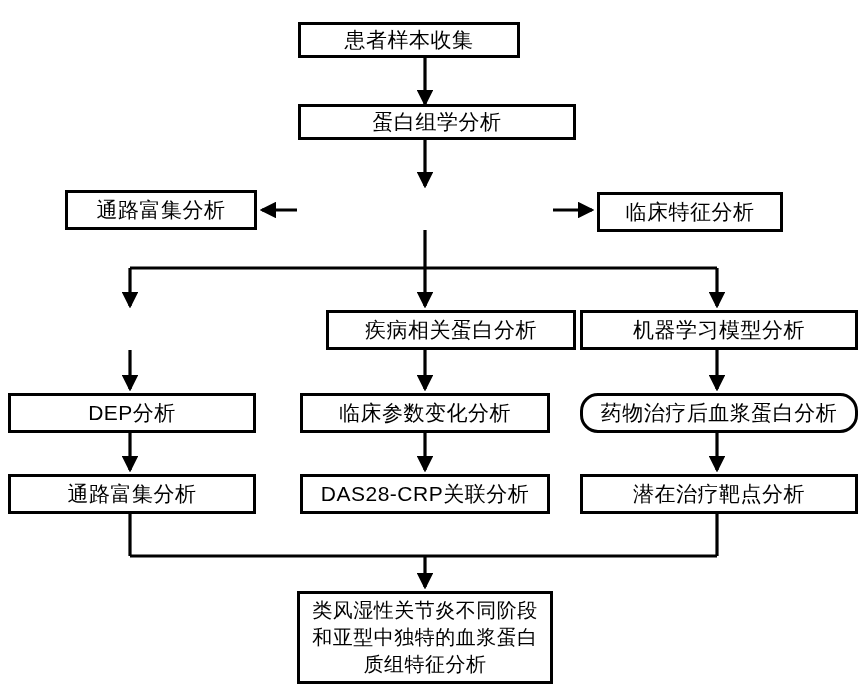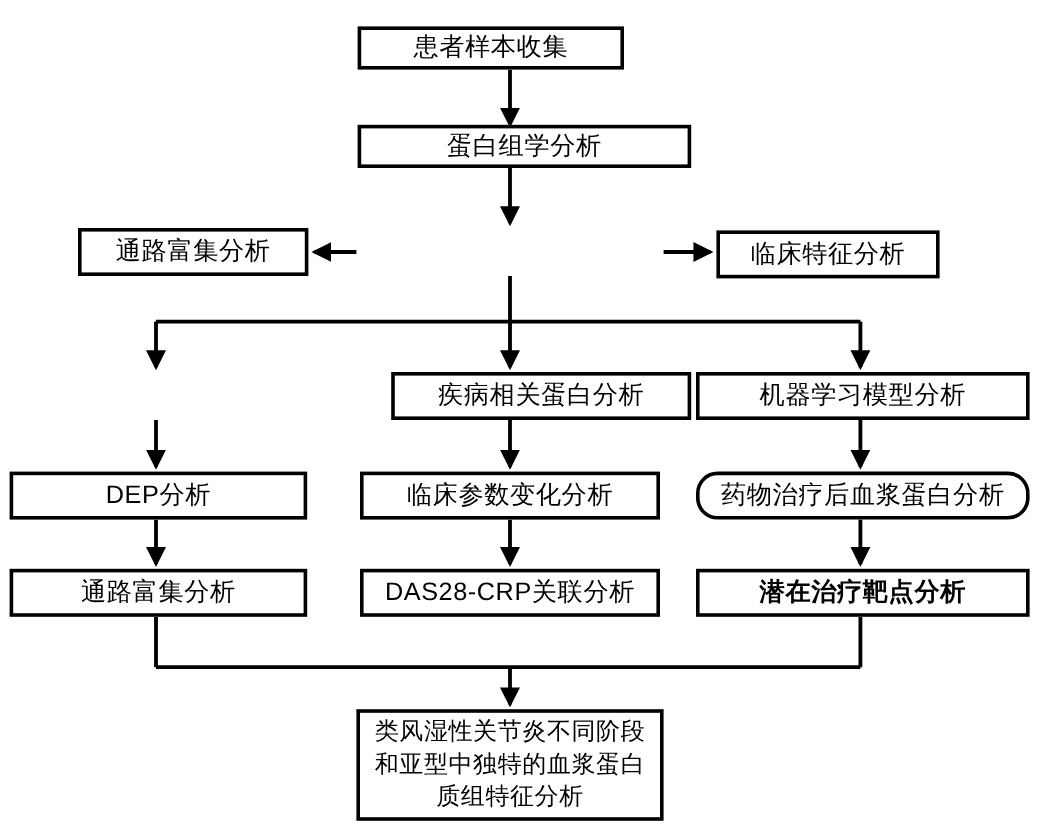--- a/index.html
+++ b/index.html
@@ -110,17 +110,17 @@
   <div class="node" style="left:8px; top:393px; width:248px; height:40px;">DEP分析</div>
 
   <div class="node" style="left:300px; top:393px; width:250px; height:40px;">临床参数变化分析</div>
 
   <div class="node" style="left:580px; top:393px; width:278px; height:40px;border-radius:18px;">药物治疗后血浆蛋白分析</div>
 
   <div class="node" style="left:8px; top:474px; width:248px; height:40px;">通路富集分析</div>
 
   <div class="node" style="left:300px; top:474px; width:250px; height:40px;">DAS28-CRP关联分析</div>
 
-  <div class="node" style="left:580px; top:474px; width:278px; height:40px;font-weight:bold;">潜在治疗靶点分析</div>
+  <div class="node" style="left:580px; top:474px; width:278px; height:40px;">潜在治疗靶点分析</div>
 
   <div class="node multiline" style="left:297px; top:591px; width:256px; height:93px;">类风湿性关节炎不同阶段和亚型中独特的血浆蛋白质组特征分析</div>
 
 </div>
 
 </body></html>

